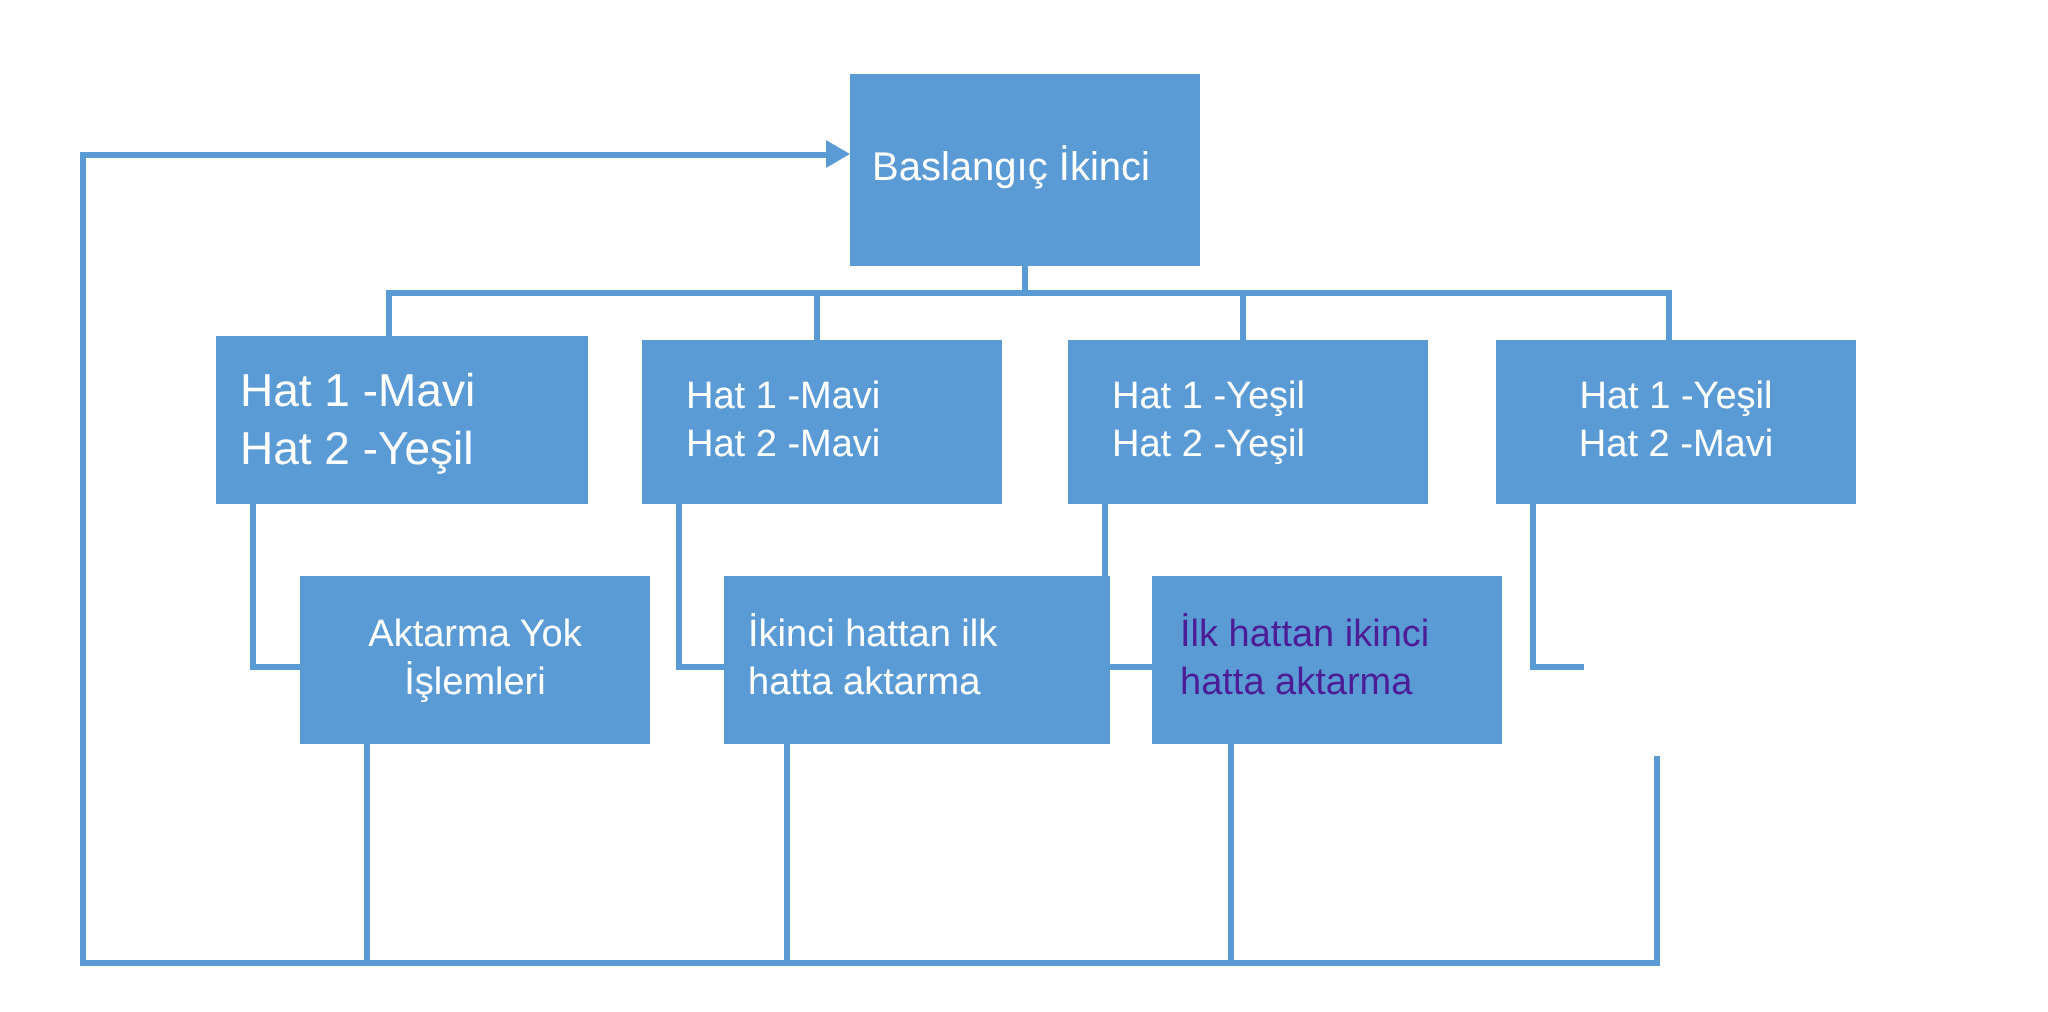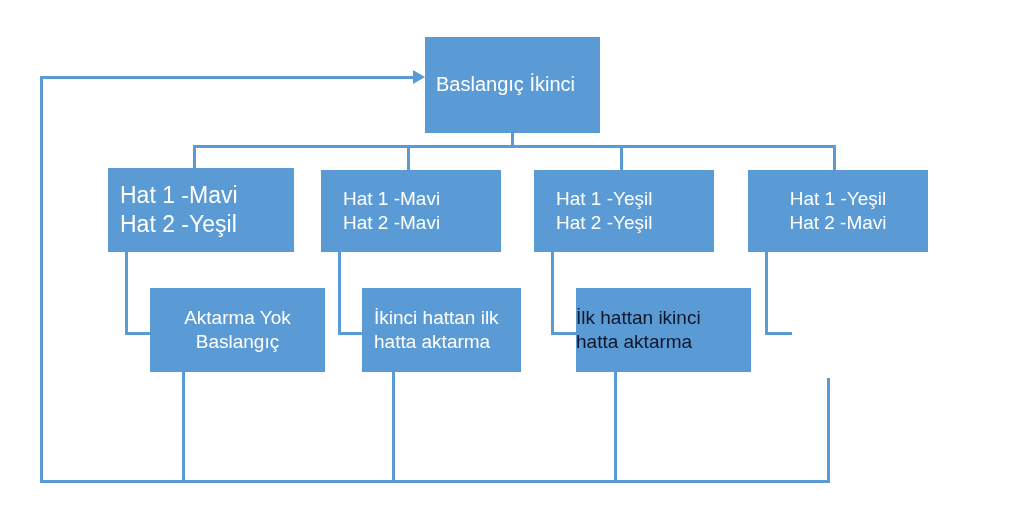--- a/index.html
+++ b/index.html
@@ -100,27 +100,27 @@
 Hat 2 -Yeşil</span>
   </div>
 
   <div class="node center" style="left: 748px; top: 170px; width: 180px; height: 82px; font-size: 19px; background: rgb(91, 155, 213); color: rgb(255, 255, 255);">
     <span class="node-text">Hat 1 -Yeşil
 Hat 2 -Mavi</span>
   </div>
 
   <div class="node center" style="left: 150px; top: 288px; width: 175px; height: 84px; font-size: 19px; background: rgb(91, 155, 213); color: rgb(255, 255, 255);">
     <span class="node-text">Aktarma Yok
-Baslangıç</span>
+İşlemleri</span>
   </div>
 
-  <div class="node leftish" style="left: 362px; top: 288px; width: 159px; height: 84px; font-size: 19px; padding-left: 12px; background: rgb(91, 155, 213); color: rgb(255, 255, 255);">
+  <div class="node leftish" style="left: 362px; top: 288px; width: 193px; height: 84px; font-size: 19px; padding-left: 12px; background: rgb(91, 155, 213); color: rgb(255, 255, 255);">
     <span class="node-text">İkinci hattan ilk
 hatta aktarma</span>
   </div>
 
-  <div class="node leftish" style="left: 576px; top: 288px; width: 175px; height: 84px; font-size: 19px; padding-left: 0; background: rgb(91, 155, 213); color: #0f172a;">
+  <div class="node leftish" style="left: 576px; top: 288px; width: 175px; height: 84px; font-size: 19px; padding-left: 14px; background: rgb(91, 155, 213); color: #4c1d95;">
     <span class="node-text">İlk hattan ikinci
 hatta aktarma</span>
   </div>
 
 
 </div>
 
 </body></html>

